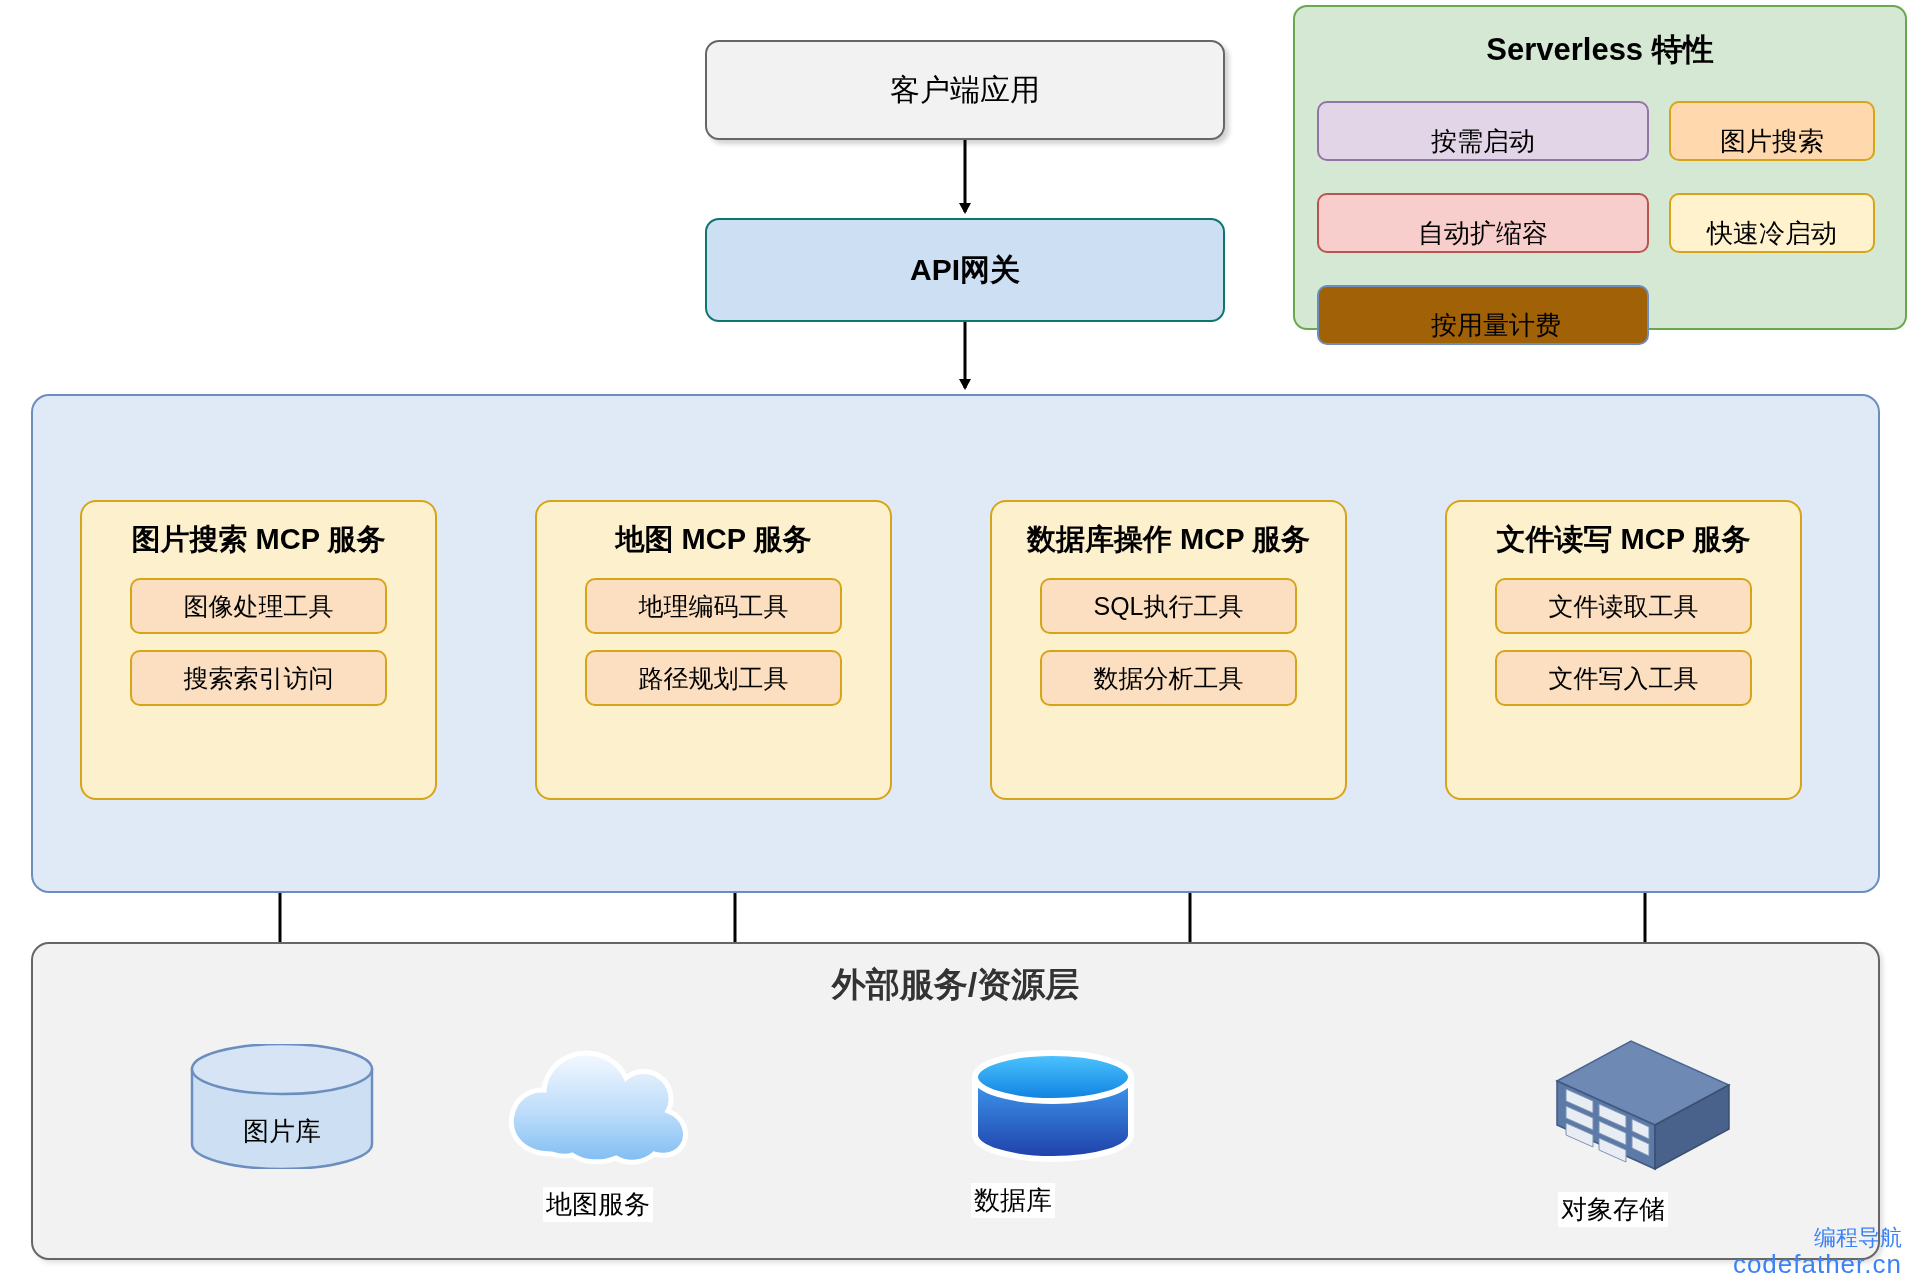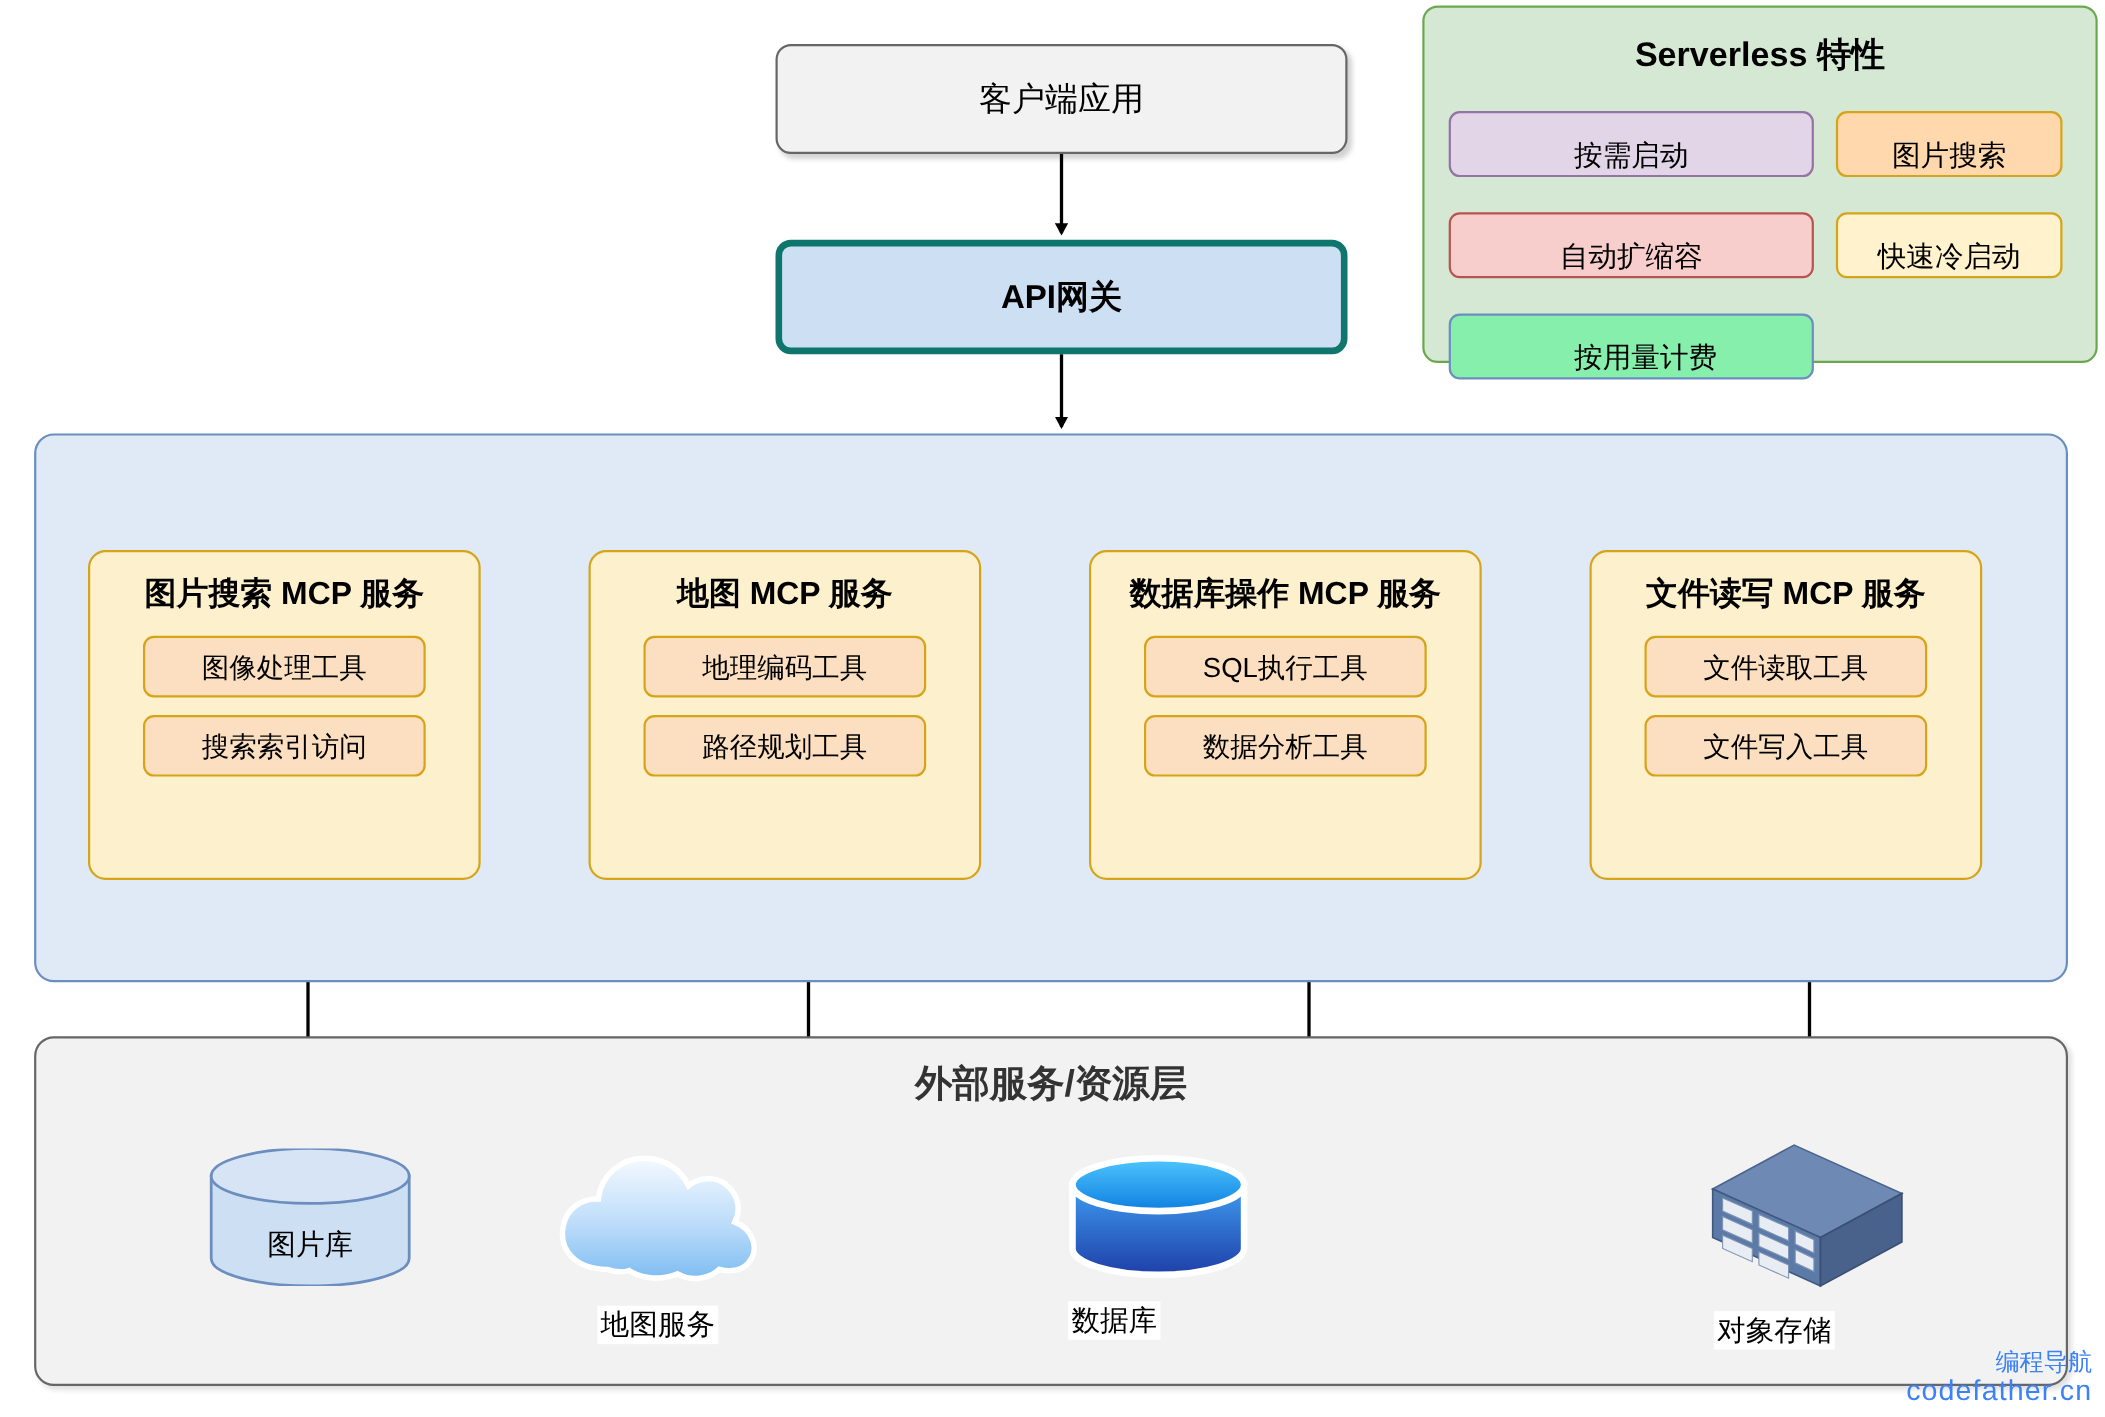--- a/index.html
+++ b/index.html
@@ -29,21 +29,21 @@
     background: #f2f2f2;
     border: 2px solid #666666;
     border-radius: 14px;
     display: flex; align-items: center; justify-content: center;
     font-size: 30px;
     box-shadow: 4px 4px 5px rgba(0,0,0,0.18);
   }
   .gateway-box {
     left: 705px; top: 218px; width: 520px; height: 104px;
     background: #cddff2;
-    border: 6px solid #0f766e;
+    border: 2px solid #0f766e;
     border-radius: 14px;
     display: flex; align-items: center; justify-content: center;
     font-size: 30px; font-weight: bold;
   }
 
   
   .features-panel {
     left: 1293px; top: 5px; width: 614px; height: 325px;
     background: #d5e8d4;
     border: 2px solid #6aa84f;
@@ -163,21 +163,21 @@
 
   <div class="abs features-panel">
     <div class="features-title">Serverless 特性</div>
 
     <div class="pill left r0" style="background: rgb(225, 213, 231); border: 2px solid rgb(150, 115, 166);">
       <span>按需启动</span>
     </div>
     <div class="pill left r1" style="background: rgb(248, 206, 204); border: 2px solid rgb(184, 84, 80);">
       <span>自动扩缩容</span>
     </div>
-    <div class="pill left r2" style="background: #86efac; border: 2px solid rgb(108, 142, 191); padding-left: 26px;">
+    <div class="pill left r2" style="background: #a16207; border: 2px solid rgb(108, 142, 191); padding-left: 26px;">
       <span>按用量计费</span>
     </div>
     <div class="pill right r0" style="background: rgb(255, 216, 174); border: 2px solid rgb(214, 164, 25);">
       <span>图片搜索</span>
     </div>
     <div class="pill right r1" style="background: rgb(255, 242, 204); border: 2px solid rgb(214, 164, 25);">
       <span>快速冷启动</span>
     </div>
   </div>
 

